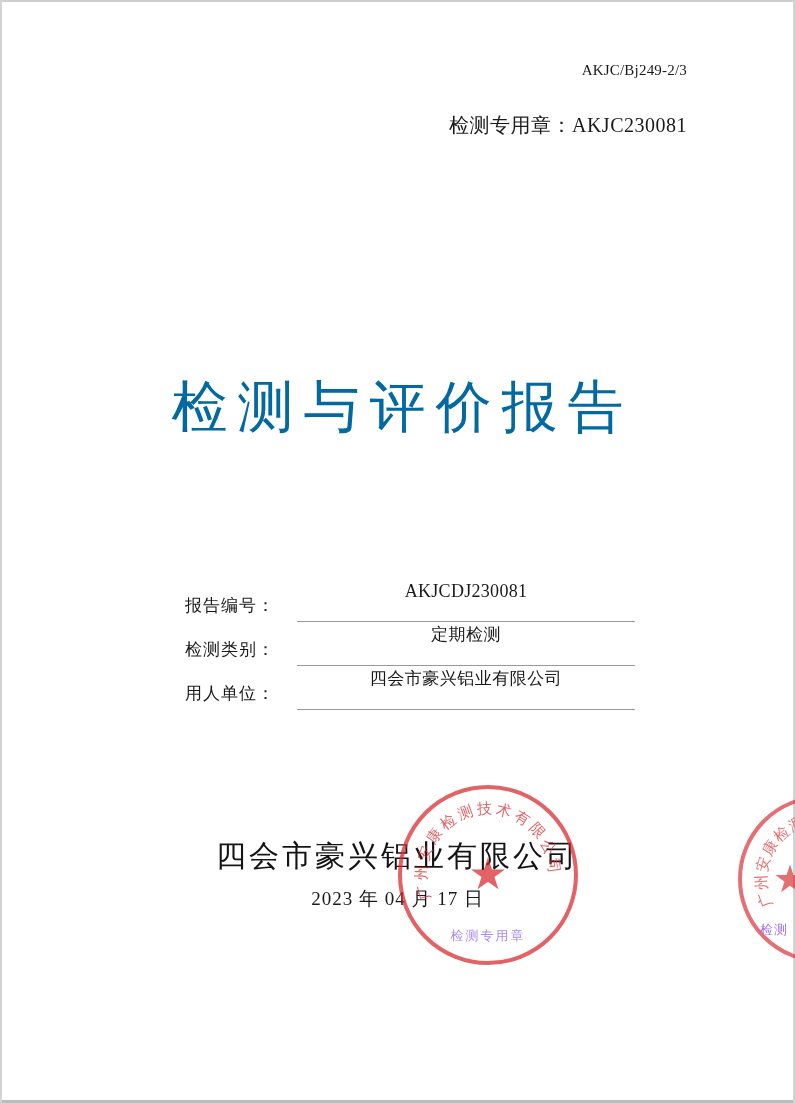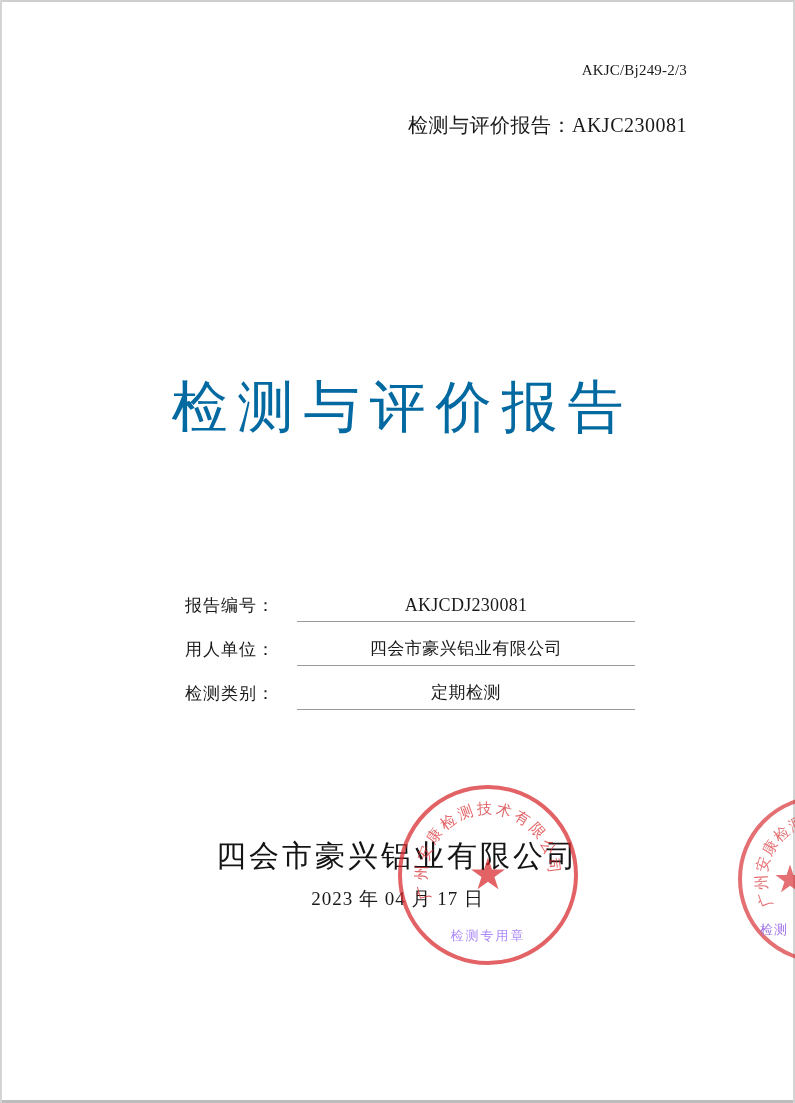--- a/index.html
+++ b/index.html
@@ -86,21 +86,21 @@
     flex: 0 0 112px;
     white-space: nowrap;
     padding-bottom: 5px;
     letter-spacing: 1px;
     margin-top: 7px;
   }
   .field-value {
     flex: 1 1 auto;
     border-bottom: 1px solid #9a9a9a;
     text-align: center;
-    padding-bottom: 5px;
+    padding-bottom: 19px;
     font-size: 17px;
     letter-spacing: 0.5px;
   }
   .field-value.latin {
     font-size: 18px;
     letter-spacing: 0.3px;
   }
 
   .company {
     position: absolute;
@@ -201,37 +201,37 @@
 <div class="page">
 
   <div class="edge-top"></div>
   <div class="edge-bottom"></div>
   <div class="edge-left"></div>
   <div class="edge-right"></div>
 
   <div class="doc-code">AKJC/Bj249-2/3</div>
 
   <div class="task-no">
-    <span class="label">检测与评价报告：</span><span>AKJC230081</span>
+    <span class="label">检测专用章：</span><span>AKJC230081</span>
   </div>
 
   <div class="main-title">检测与评价报告</div>
 
   <div class="fields">
     <div class="field-row">
       <div class="field-label">报告编号：</div>
       <div class="field-value latin">AKJCDJ230081</div>
     </div>
     <div class="field-row">
+      <div class="field-label">检测类别：</div>
+      <div class="field-value">定期检测</div>
+    </div>
+    <div class="field-row">
       <div class="field-label">用人单位：</div>
       <div class="field-value">四会市豪兴铝业有限公司</div>
-    </div>
-    <div class="field-row">
-      <div class="field-label">检测类别：</div>
-      <div class="field-value">定期检测</div>
     </div>
   </div>
 
   <div class="company">四会市豪兴铝业有限公司</div>
   <div class="issue-date">2023 年 04 月 17 日</div>
 
   <div class="seal seal-main">
     <div class="seal-ring-text" id="seal-ring-main">
         <span style="transform: translate(-63.7511px, 17.0821px) rotate(-105deg) translate(-50%, -50%);">广</span>
         <span style="transform: translate(-65.9598px, -2.30337px) rotate(-88deg) translate(-50%, -50%);">州</span>

